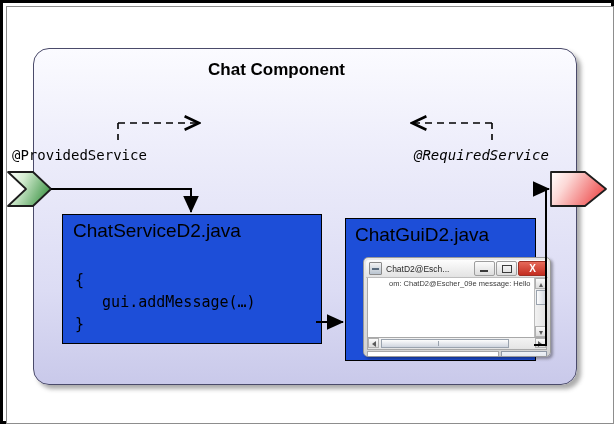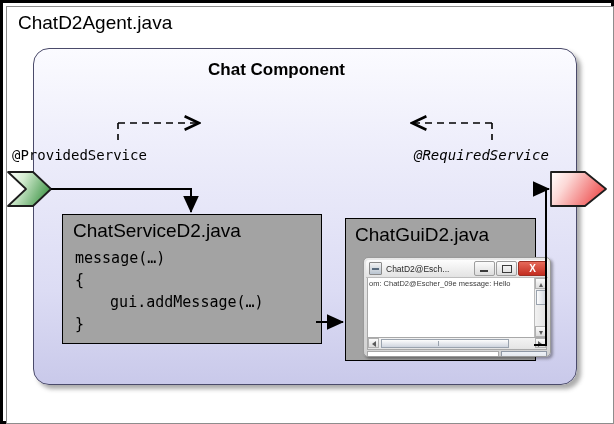--- a/index.html
+++ b/index.html
@@ -63,21 +63,21 @@
     background:#ffffff;
     border:1.5px solid #000000;
     display:flex;align-items:center;justify-content:center;
     font-size:19px;color:#000;
   }
 
   
   .class-box{
     position:absolute;
     box-sizing:border-box;
-    background:#a3a3a3;
+    background:#1d4ed8;
     border:1.5px solid #000000;
     padding-left:28px;
   }
   #service-box{left:62px;top:214px;width:260px;height:130px;}
   #gui-box{left:345px;top:218px;width:191px;height:143px;}
 
   .class-title{
     position:absolute;left:10px;top:5px;
     font-size:19px;color:#000;white-space:nowrap;
   }
@@ -162,20 +162,21 @@
     margin:0 1px;
     display:flex;
   }
   .cw-messages{
     flex:1 1 auto;overflow:hidden;padding:1px 0 0 1px;
   }
   .cw-msg{
     font-size:7.5px;line-height:9.4px;color:#3a3a3a;
     white-space:nowrap;
     font-family:"Liberation Sans",sans-serif;
+    padding-left:20px;
   }
   .cw-vscroll{
     width:11px;flex:0 0 auto;
     background:linear-gradient(to right,#f1f1f1,#e2e2e2);
     border-left:1px solid #bcbcbc;
     position:relative;
   }
   .cw-arrow{
     position:absolute;left:0;width:11px;height:11px;
     background:linear-gradient(to bottom,#fbfbfb,#dcdcdc);
@@ -241,35 +242,33 @@
 </style>
 </head>
 <body>
 
 <div id="stage">
 
   <div class="outer-frame">
     <div class="outer-frame-inner"></div>
   </div>
 
-  <div class="agent-title">ChatD2Agent.java</div>
 
   <div class="component-box"></div>
 
   <div class="component-title"><span>Chat Component</span></div>
 
 
   <div class="annot" id="annot-provided">@ProvidedService</div>
   <div class="annot" id="annot-required">@RequiredService</div>
 
   <div class="class-box" id="service-box">
     <div class="class-title">ChatServiceD2.java</div>
-    <div class="code-line" style="left:12px;top:34px;">message(…)</div>
     <div class="code-line" style="left:12px;top:56px;">{</div>
-    <div class="code-line" style="left:20px;top:78px;">   gui.addMessage(…)</div>
+    <div class="code-line" style="left:12px;top:78px;">   gui.addMessage(…)</div>
     <div class="code-line" style="left:12px;top:100px;">}</div>
   </div>
 
   <div class="class-box" id="gui-box">
     <div class="class-title">ChatGuiD2.java</div>
   </div>
 
   <div class="chatwin">
     <div class="cw-titlebar">
       <div class="cw-appicon"></div>

